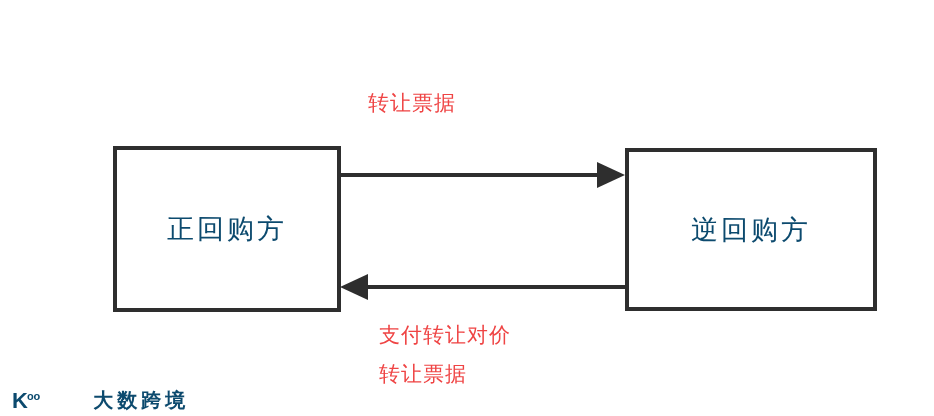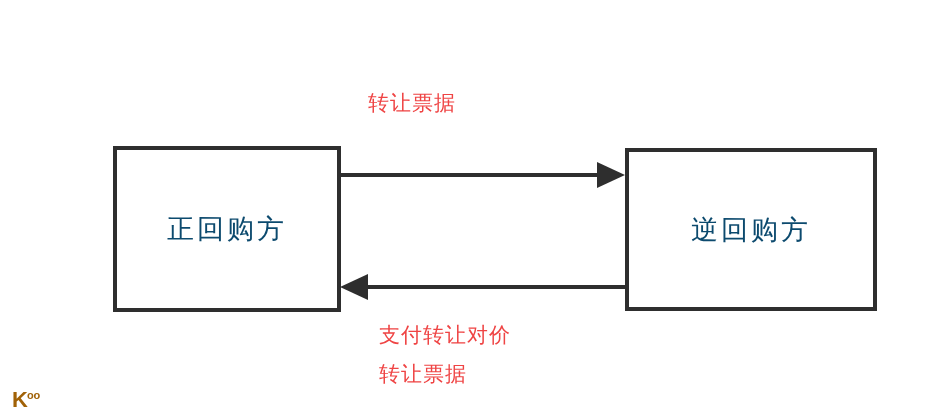--- a/index.html
+++ b/index.html
@@ -68,21 +68,21 @@
   }
   .flow-label-top    { left: 368px; top: 83px; }
   .flow-label-bottom { left: 379px; top: 315px; }
 
   .watermark {
     position: absolute;
     left: 12px;
     top: 387px;
     display: flex;
     align-items: center;
-    color: #a16207;
+    color: #0c4a6e;
     font-weight: bold;
     user-select: none;
     gap: 47px;
   }
   .watermark .wm-logo {
     font-size: 22px;
     letter-spacing: -1px;
     margin-right: 6px;
     position: relative;
   }
@@ -119,15 +119,16 @@
     <div>转让票据</div>
   </div>
 
   <div class="flow-label flow-label-bottom">
     <div>支付转让对价</div>
     <div>转让票据</div>
   </div>
 
   <div class="watermark">
     <span class="wm-logo"><span>K</span><sup>oo</sup></span>
+    <span class="wm-text">大数跨境</span>
   </div>
 
 </div>
 
 </body></html>

